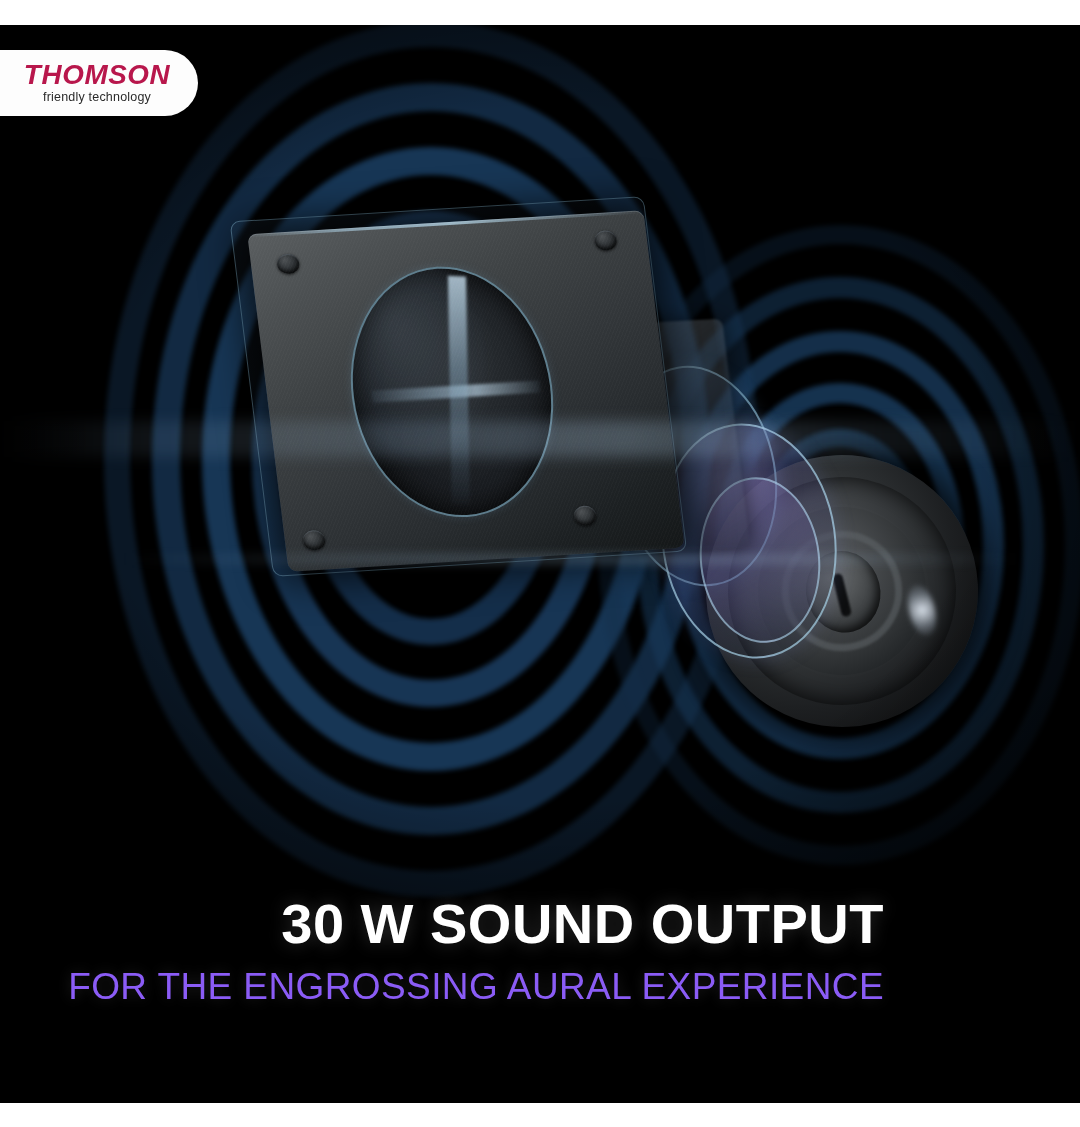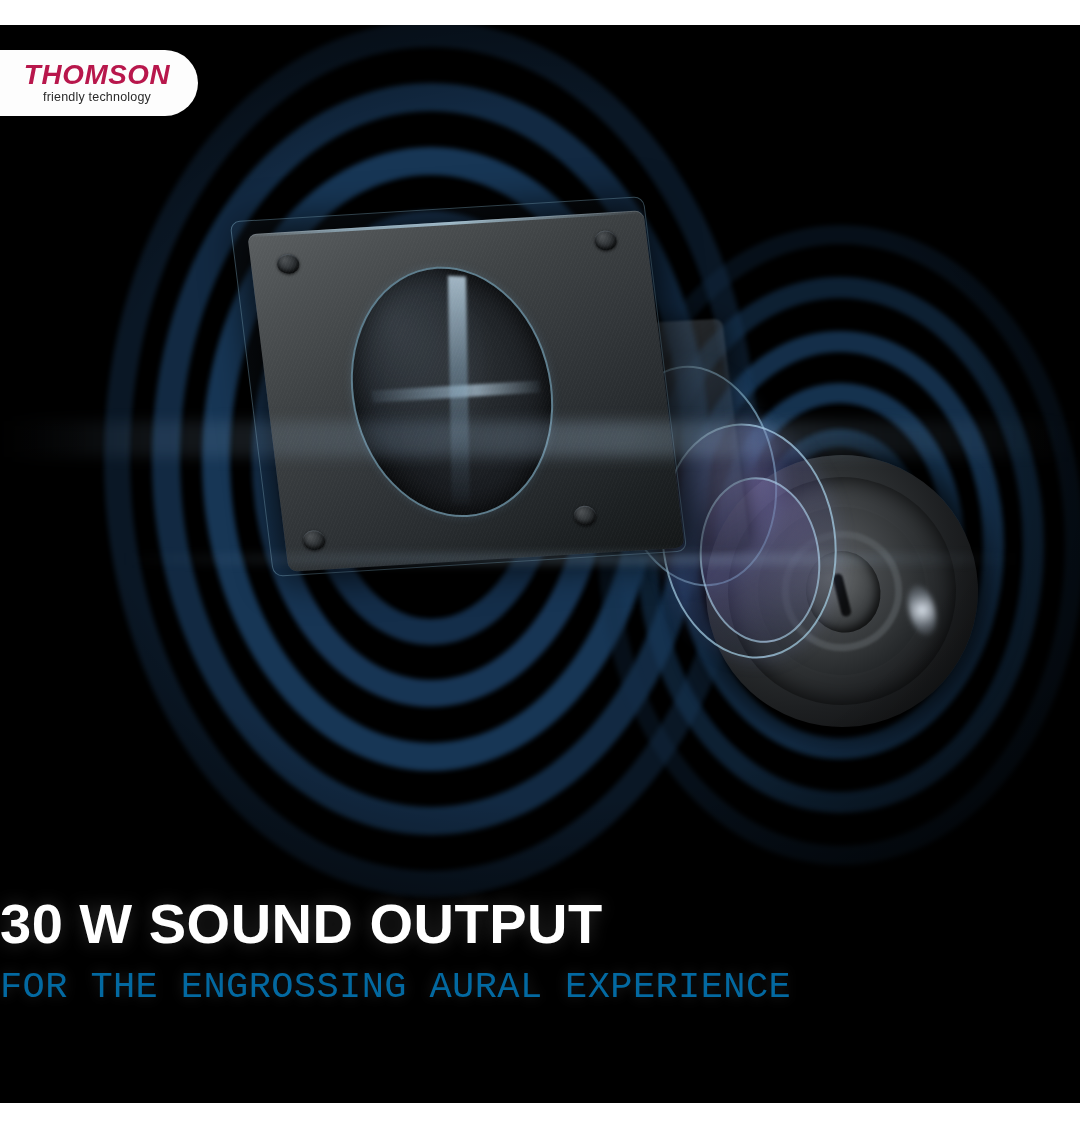--- a/index.html
+++ b/index.html
@@ -403,39 +403,39 @@
     color: #2a2a2a;
     line-height: 1;
     margin: 0;
   }
 
   
   .copy-block {
     position: absolute;
     left: 0; top: 870px;
     width: 884px;
-    text-align: left;
+    text-align: right;
     z-index: 25;
   }
   .headline {
     font-family: "Liberation Sans", sans-serif;
     font-weight: 700;
     font-size: 56px;
     letter-spacing: .5px;
     color: #ffffff;
     line-height: 1.05;
     margin: 0;
     text-shadow: 0 0 18px rgba(255,255,255,.18);
   }
   .subheadline {
-    font-family: Liberation Mono, monospace;
+    font-family: Liberation Sans, sans-serif;
     font-weight: 400;
     font-size: 37px;
     letter-spacing: .4px;
-    color: #0369a1;
+    color: #8b5cf6;
     line-height: 1.1;
     margin: 13px 0 0 0;
     text-shadow: 0 0 14px rgba(255,255,255,.14);
   }
 </style>
 </head>
 <body>
 
 <div class="ad-canvas">
 

